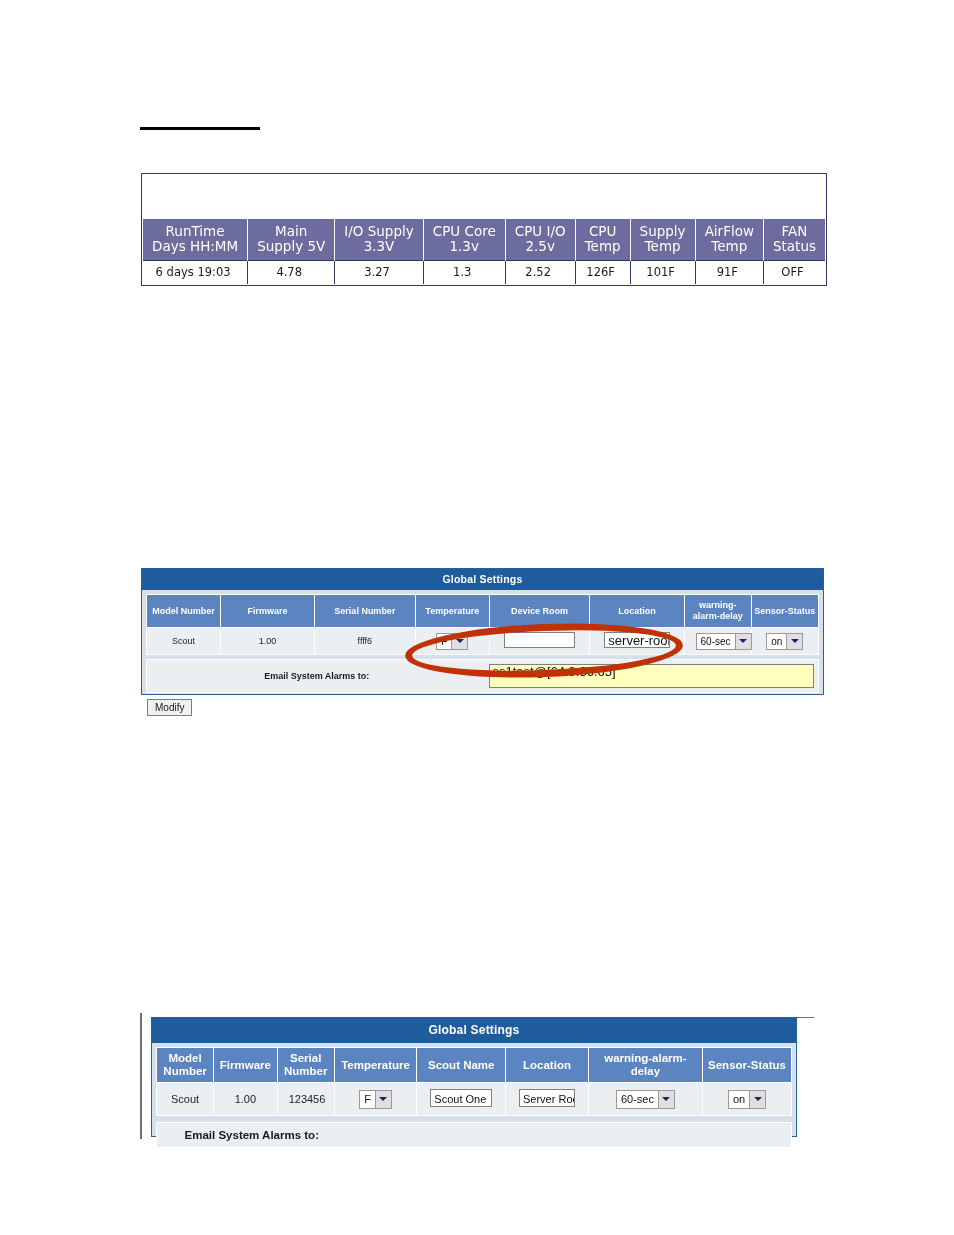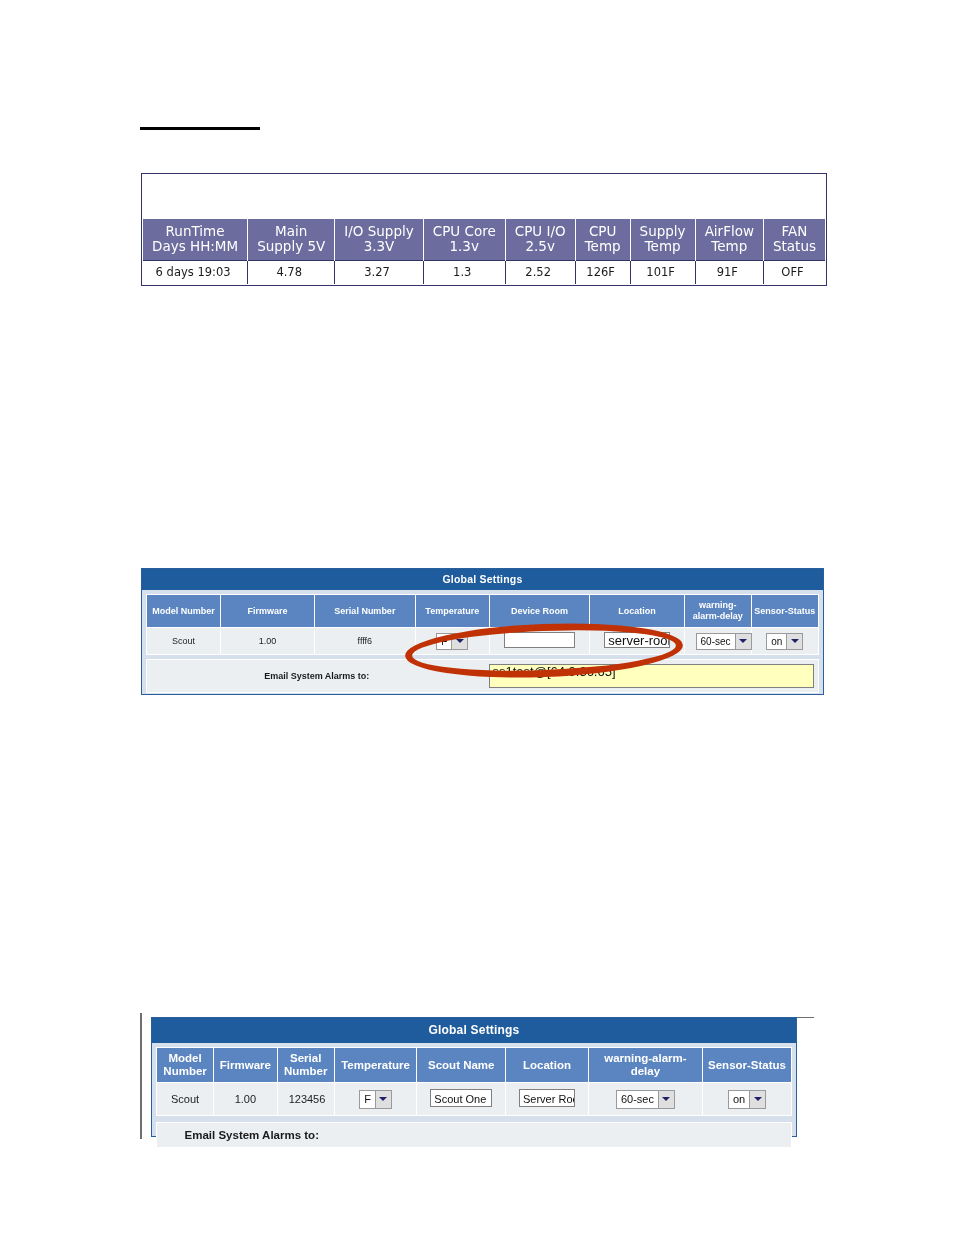--- a/index.html
+++ b/index.html
@@ -377,20 +377,23 @@
           </td>
         </tr>
       </tbody>
     </table>
 
     <div class="email-row">
       <span class="email-label" style="width:50%; padding-right:6px;">Email System Alarms to:</span>
       <span class="txtbox hl" style="flex:1; height:24px; line-height:12px;">ss1test@[64.9.36.65]</span>
     </div>
 
+    <div class="modify-area">
+      <span class="btn">Modify</span>
+    </div>
   </div>
 </div>
 
 <div class="annot-ellipse"></div>
 
 <div class="rule-vert"></div>
 <div class="rule-horz"></div>
 
 <div class="gs-panel" id="panel-bottom">
   <div class="gs-title">Global Settings</div>

